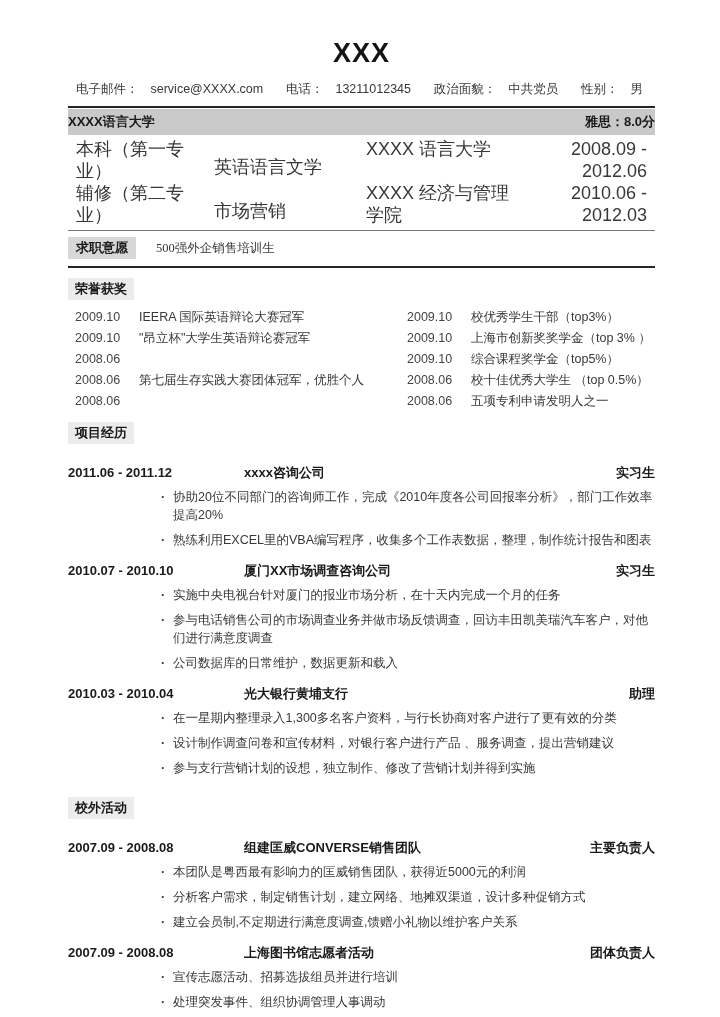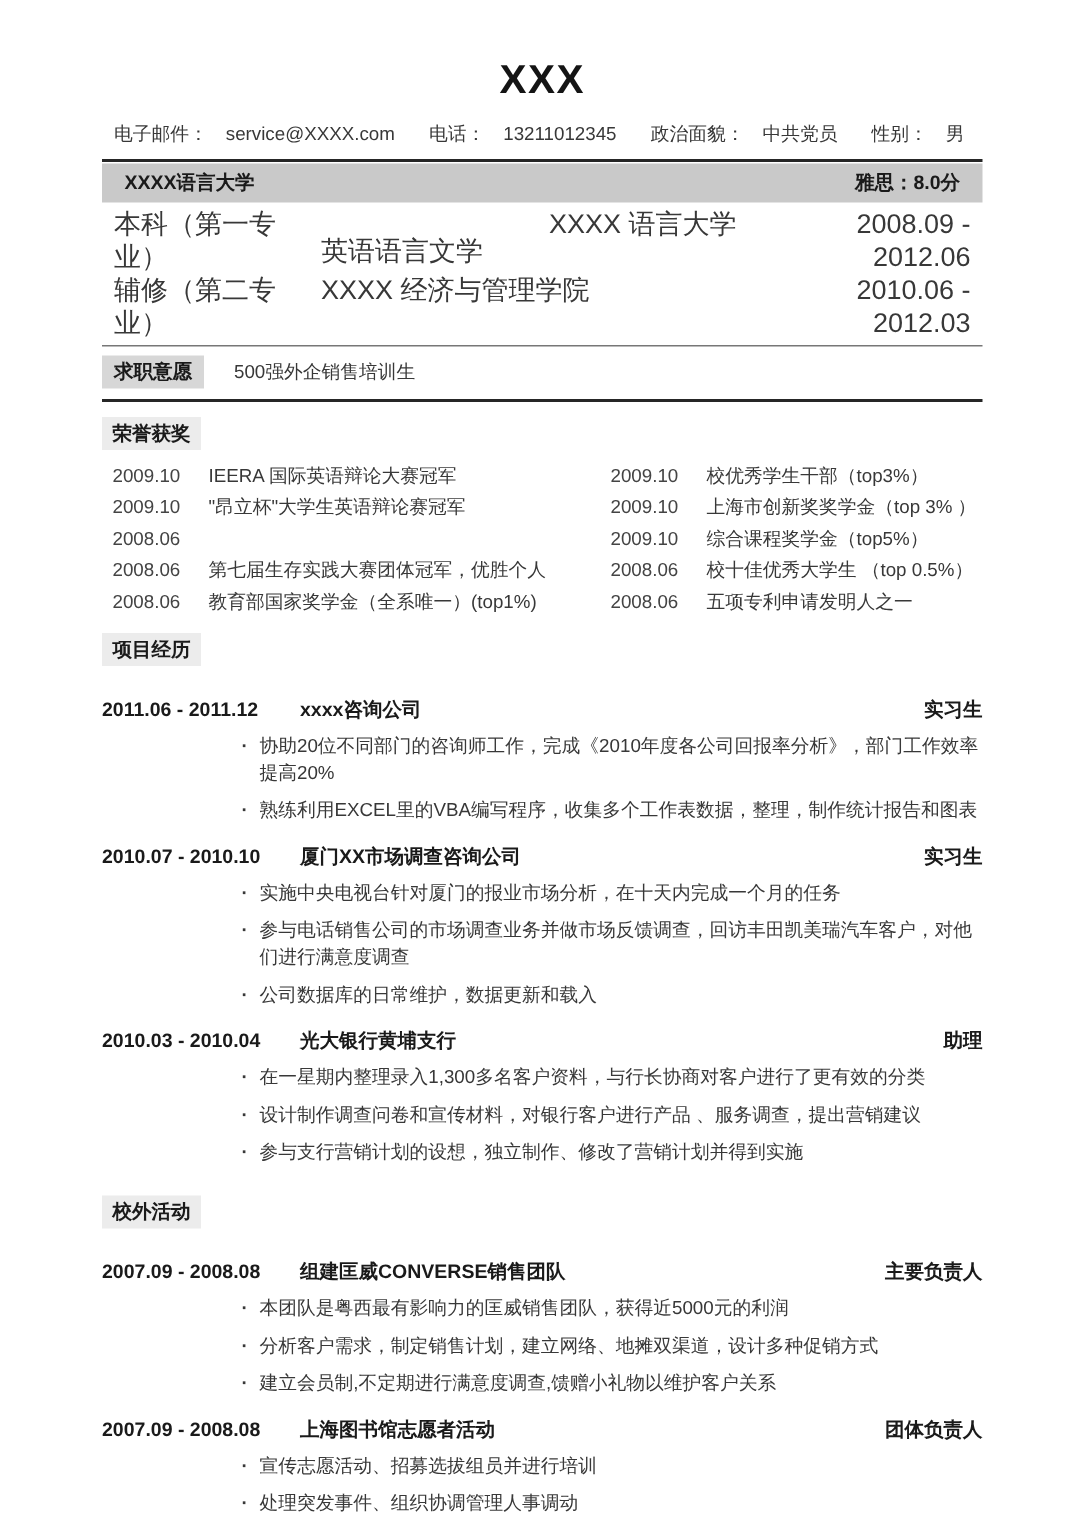--- a/index.html
+++ b/index.html
@@ -23,32 +23,32 @@
     font-size: 12.5px; padding: 3px 12px 8px 8px;
     border-bottom: 2px solid #262626;
   }
   .contact .pair { white-space: nowrap; }
   .contact .lbl { margin-right: 12px; }
 
   .edu-bar {
     background: #c9c9c9; color: #1a1a1a;
     display: flex; justify-content: space-between;
     font-size: 13px; font-weight: bold;
-    padding: 4px 15px; margin-top: 1px;
+    padding: 4px 0; margin-top: 1px;
   }
   .edu-table { padding: 3px 0 4px 0; border-bottom: 1px solid #777; }
   .edu-row { display: flex; font-size: 18px; line-height: 22px; padding: 0 8px; }
   .edu-c1 { width: 138px; flex: none; }
   .edu-c2 { width: 152px; flex: none; margin-top: 18px; }
   .edu-c3 { flex: 1; }
   .edu-c4 { width: 128px; flex: none; text-align: right; }
 
   .objective {
     display: flex; align-items: center;
-    padding: 6px 0 7px 0; border-bottom: 2px solid #262626;
+    padding: 6px 0 7px 0; border-bottom: 2px solid #262626; font-family: Liberation Serif, serif;
   }
   .obj-label {
     background: #d7d7d7; color: #1a1a1a;
     font-size: 13px; font-weight: bold; padding: 2px 8px; flex: none;
   }
   .obj-value { margin-left: 20px; font-size: 12.5px; }
 
   .sec-title {
     display: inline-block;
     background: #ececec; color: #1a1a1a;
@@ -61,20 +61,21 @@
   .col-right { flex: 1; }
   .h-row { display: flex; line-height: 21px; }
   .h-date { flex: none; width: 58px; margin-right: 13px; padding-left: 7px; color: #444; }
   .h-text { flex: 1; }
 
   .exp { margin: 13px 0 10px 0; }
   .exp-head {
     display: flex; align-items: baseline;
     font-size: 13px; font-weight: bold; color: #1a1a1a;
     margin-bottom: 6px;
+    gap: 44px;
   }
   .exp-period { flex: none; width: 132px; }
   .exp-org { flex: 1; }
   .exp-role { flex: none; }
   ul.bullets { margin: 0 0 0 92px; padding: 0; list-style: none; font-size: 12.5px; }
   ul.bullets li { position: relative; padding-left: 13px; line-height: 18px; margin-bottom: 7px; }
   ul.bullets li::before { content: "\00B7"; position: absolute; left: 1px; top: 0; font-weight: bold; }
 </style>
 </head>
 <body>
@@ -106,20 +107,21 @@
   <div class="edu-table">
 
   <div class="edu-row">
         <span class="edu-c1">本科（第一专业）</span>
         <span class="edu-c2">英语语言文学</span>
         <span class="edu-c3">XXXX 语言大学</span>
         <span class="edu-c4">2008.09 - 2012.06</span>
       </div>
       <div class="edu-row">
         <span class="edu-c1">辅修（第二专业）</span>
+        <span class="edu-c2">市场营销</span>
         <span class="edu-c3">XXXX 经济与管理学院</span>
         <span class="edu-c4">2010.06 - 2012.03</span>
       </div>
     </div>
 
   <div class="objective">
     <span class="obj-label">求职意愿</span>
     <span class="obj-value">500强外企销售培训生</span>
   </div>
 
@@ -138,21 +140,20 @@
           </div>
           <div class="h-row">
             <span class="h-date">2008.06</span>
           </div>
           <div class="h-row">
             <span class="h-date">2008.06</span>
             <span class="h-text">第七届生存实践大赛团体冠军，优胜个人</span>
           </div>
           <div class="h-row">
             <span class="h-date">2008.06</span>
-            <span class="h-text">教育部国家奖学金（全系唯一）(top1%)</span>
           </div>
         </div>
       <div class="col-right">
 
       <div class="h-row">
             <span class="h-date">2009.10</span>
             <span class="h-text">校优秀学生干部（top3%）</span>
           </div>
           <div class="h-row">
             <span class="h-date">2009.10</span>

